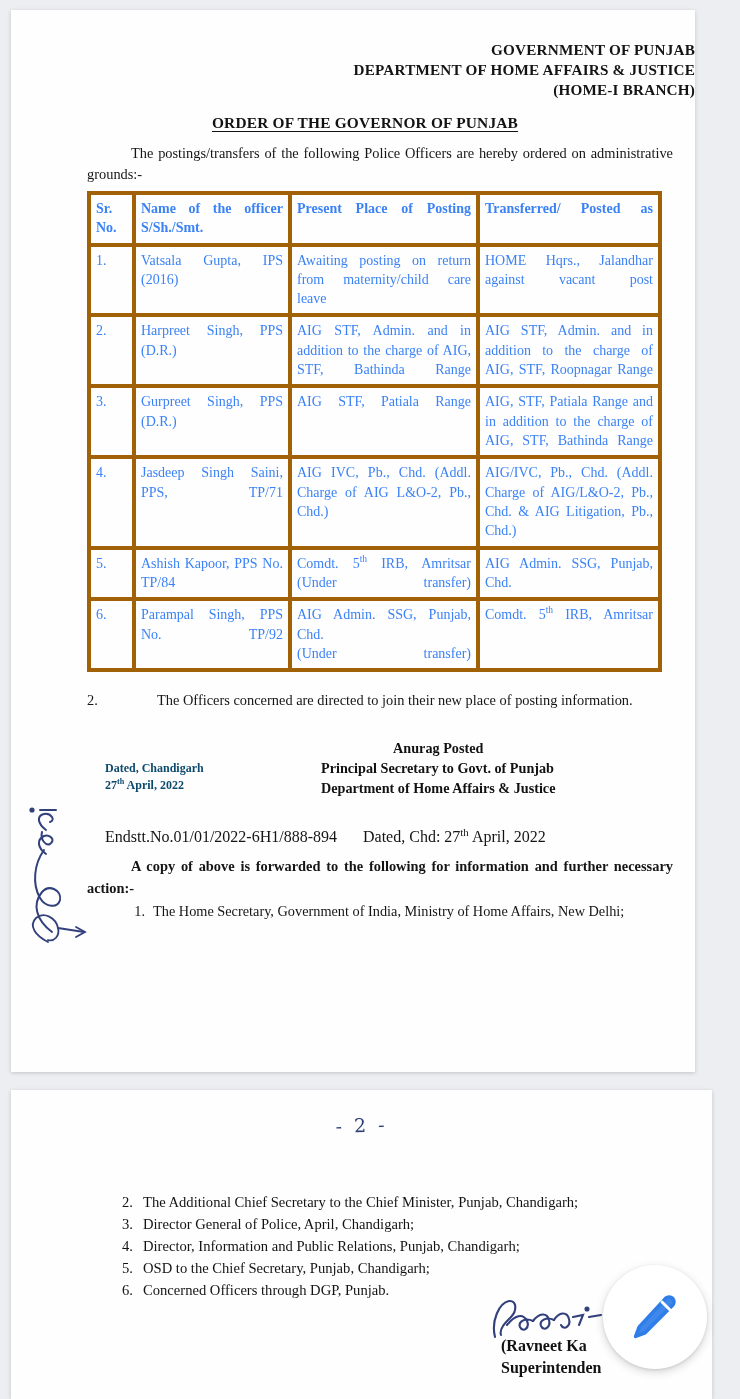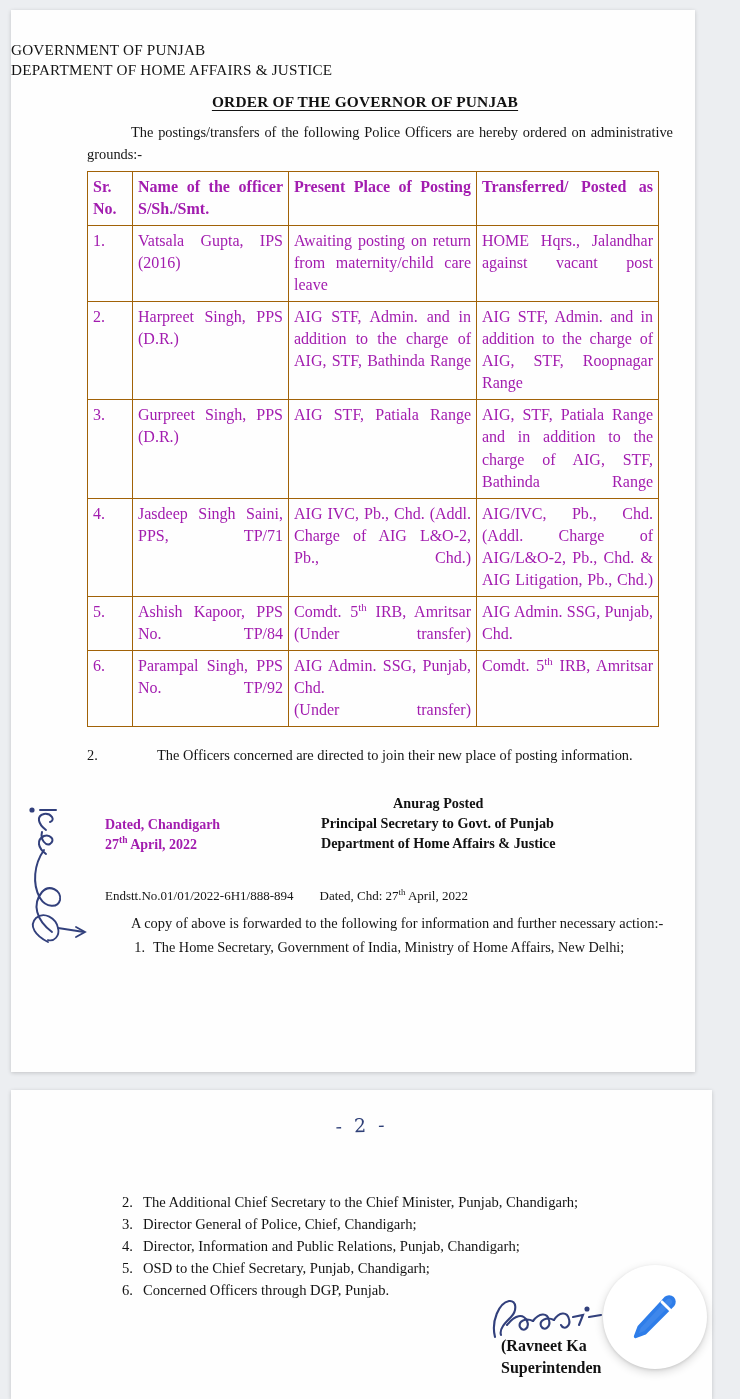--- a/index.html
+++ b/index.html
@@ -40,22 +40,22 @@
     height: 309px;
   }
 
   .page-inner {
     position: absolute;
     left: 0; top: 0; right: 0; bottom: 0;
   }
 
   
   .doc-head {
-    text-align: left;
-    font-weight: normal;
+    text-align: right;
+    font-weight: bold;
     font-size: 15.2px;
     letter-spacing: 0.2px;
     line-height: 1.33;
     color: #141414;
     padding-top: 30px;
   }
   .doc-head div { white-space: nowrap; }
 
   .order-title {
     text-align: center;
@@ -82,26 +82,26 @@
   .order-table-wrap {
     margin: 5px 0 0 76px;
     width: 571px;
   }
   table.order-table {
     border-collapse: collapse;
     width: 571px;
     table-layout: fixed;
   }
   table.order-table td, table.order-table th {
-    border: 1px solid #a16207;
+    border: 4px solid #a16207;
     vertical-align: top;
     padding: 4px 5px 5px 5px;
-    font-size: 16px;
+    font-size: 14px;
     line-height: 1.38;
-    color: #a21caf;
+    color: #3b82f6;
     text-align: justify;
     text-align-last: justify;
     word-spacing: 0.2px;
     hyphens: none;
   }
   table.order-table th {
     font-weight: bold;
     text-align: justify;
     text-align-last: justify;
   }
@@ -119,51 +119,52 @@
   .sig-row {
     position: relative;
     margin: 26px 0 0 0;
     height: 72px;
   }
   .sig-left {
     position: absolute;
     left: 94px;
     top: 22px;
     font-weight: bold;
-    font-size: 14px;
+    font-size: 12px;
     line-height: 1.42;
-    color: #a21caf;
+    color: #0c4a6e;
   }
   .sig-right {
     position: absolute;
     left: 310px;
     top: 0px;
     font-weight: bold;
     font-size: 14.2px;
     line-height: 1.42;
     color: #111;
     text-align: left;
   }
   .sig-name { text-align: center; }
 
   .endst-row {
-    margin: 22px 0 0 94px;
-    font-size: 13px;
+    margin: 16px 0 0 94px;
+    font-size: 16px;
     color: #151515;
     line-height: 1.4;
   }
   .endst-row .endst-date { margin-left: 26px; }
 
   .copy-para {
     font-size: 14.4px;
     line-height: 1.5;
     color: #151515;
     text-align: justify;
     margin: 8px 22px 0 76px;
     text-indent: 44px;
+    font-weight: bold;
   }
 
   ol.recipients {
     margin: 2px 20px 0 112px;
     padding: 0;
     list-style: none;
     font-size: 14.3px;
     line-height: 1.44;
     color: #151515;
   }
@@ -268,20 +269,21 @@
 <body>
 
 <div id="viewer">
 
   <div class="page" id="page-1">
     <div class="page-inner">
 
       <div class="doc-head">
         <div>GOVERNMENT OF PUNJAB</div>
         <div>DEPARTMENT OF HOME AFFAIRS &amp; JUSTICE</div>
+        <div>(HOME-I BRANCH)</div>
       </div>
 
       <div class="order-title">ORDER OF THE GOVERNOR OF PUNJAB</div>
 
       <p class="body-para">The postings/transfers of the following Police Officers are hereby ordered on administrative grounds:-</p>
 
       <div class="order-table-wrap">
         <table class="order-table">
           <thead>
             <tr>
@@ -369,21 +371,21 @@
     <div class="page-inner">
       <div class="page-number-hand">- 2 -</div>
 
       <ol class="recipients-2">
         <li class="justified">
           <span class="num">2.</span>
           <span>The Additional Chief Secretary to the Chief Minister, Punjab, Chandigarh;</span>
         </li>
         <li>
           <span class="num">3.</span>
-          <span>Director General of Police, Chief, Chandigarh;</span>
+          <span>Director General of Police, April, Chandigarh;</span>
         </li>
         <li>
           <span class="num">4.</span>
           <span>Director, Information and Public Relations, Punjab, Chandigarh;</span>
         </li>
         <li>
           <span class="num">5.</span>
           <span>OSD to the Chief Secretary, Punjab, Chandigarh;</span>
         </li>
         <li>

